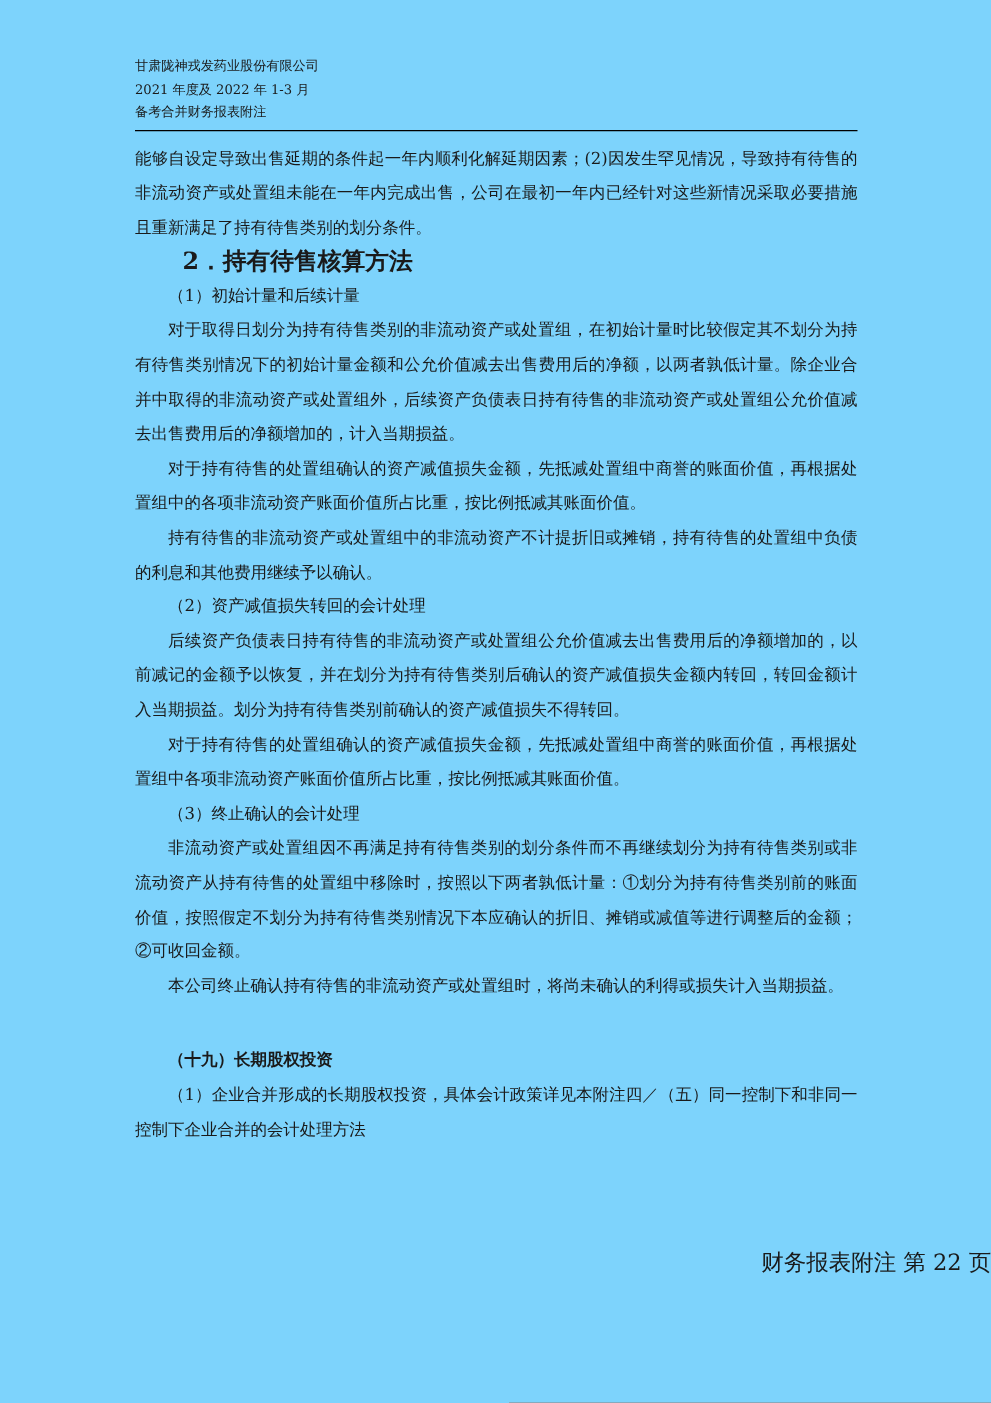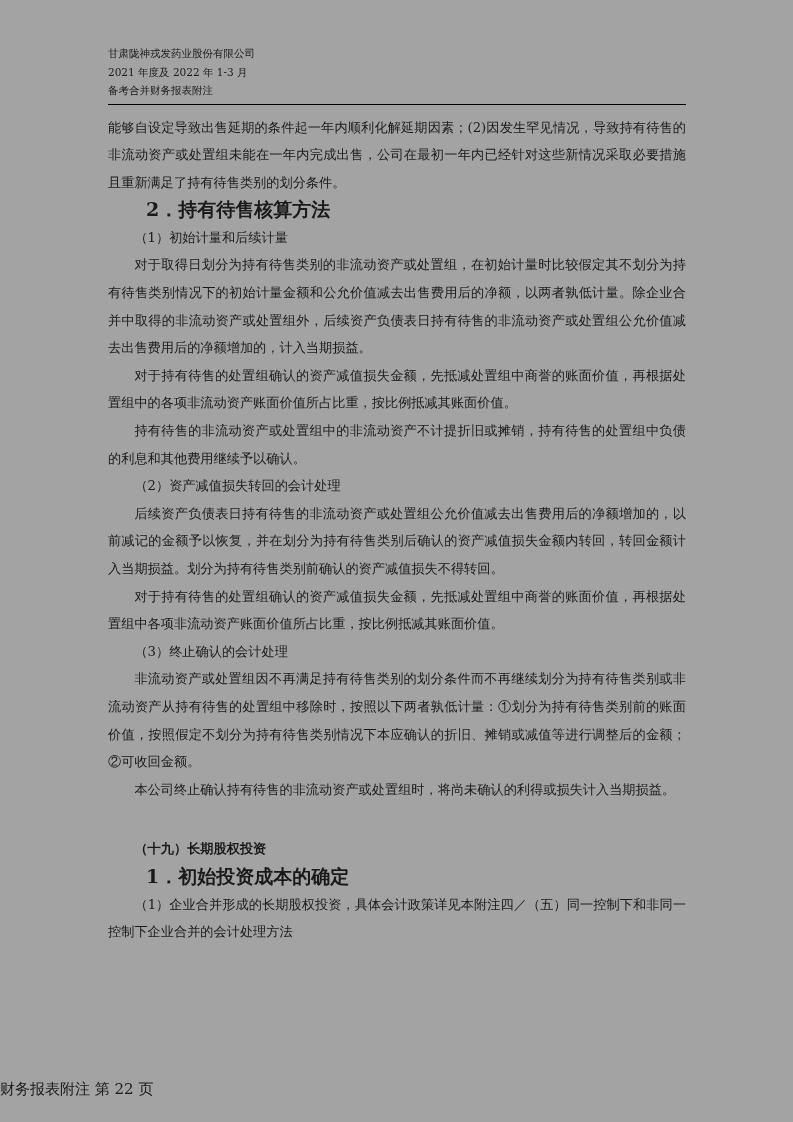--- a/index.html
+++ b/index.html
@@ -4,21 +4,21 @@
 <style>
   html, body {
     margin: 0;
     padding: 0;
     background: #8c8c8c;
   }
   .page {
     position: relative;
     width: 793px;
     height: 1122px;
-    background: #a3a3a3;
+    background: #7dd3fc;
     margin: 0 auto;
     box-sizing: border-box;
     font-family: "DejaVu Serif", "Liberation Serif", serif;
     color: #1a1a1a;
     overflow: hidden;
   }
   .content {
     position: absolute;
     left: 108px;
     top: 44px;
@@ -65,24 +65,24 @@
     text-indent: 2em;
     font-size: 13.2px;
     line-height: 27.6px;
   }
   .gap-before {
     margin-top: 32px;
   }
   .footer {
     position: absolute;
     left: 0;
-    top: 1080px;
+    top: 998px;
     width: 793px;
-    text-align: left;
-    font-size: 15px;
+    text-align: right;
+    font-size: 18px;
     font-family: "DejaVu Serif", "Liberation Serif", serif;
     color: #1a1a1a;
   }
 </style>
 </head>
 <body>
 
 <div class="page">
 
   <div class="content">
@@ -117,21 +117,20 @@
       <p class="p-indent">对于持有待售的处置组确认的资产减值损失金额，先抵减处置组中商誉的账面价值，再根据处置组中各项非流动资产账面价值所占比重，按比例抵减其账面价值。</p>
 
       <p class="p-indent">（3）终止确认的会计处理</p>
 
       <p class="p-indent">非流动资产或处置组因不再满足持有待售类别的划分条件而不再继续划分为持有待售类别或非流动资产从持有待售的处置组中移除时，按照以下两者孰低计量：①划分为持有待售类别前的账面价值，按照假定不划分为持有待售类别情况下本应确认的折旧、摊销或减值等进行调整后的金额；②可收回金额。</p>
 
       <p class="p-indent">本公司终止确认持有待售的非流动资产或处置组时，将尚未确认的利得或损失计入当期损益。</p>
 
       <p class="section-title gap-before">（十九）长期股权投资</p>
 
-      <p class="heading">1．初始投资成本的确定</p>
 
       <p class="p-indent">（1）企业合并形成的长期股权投资，具体会计政策详见本附注四／（五）同一控制下和非同一控制下企业合并的会计处理方法</p>
 
     </div>
   </div>
 
   <div class="footer">财务报表附注  第 22 页</div>
 
 </div>
 

